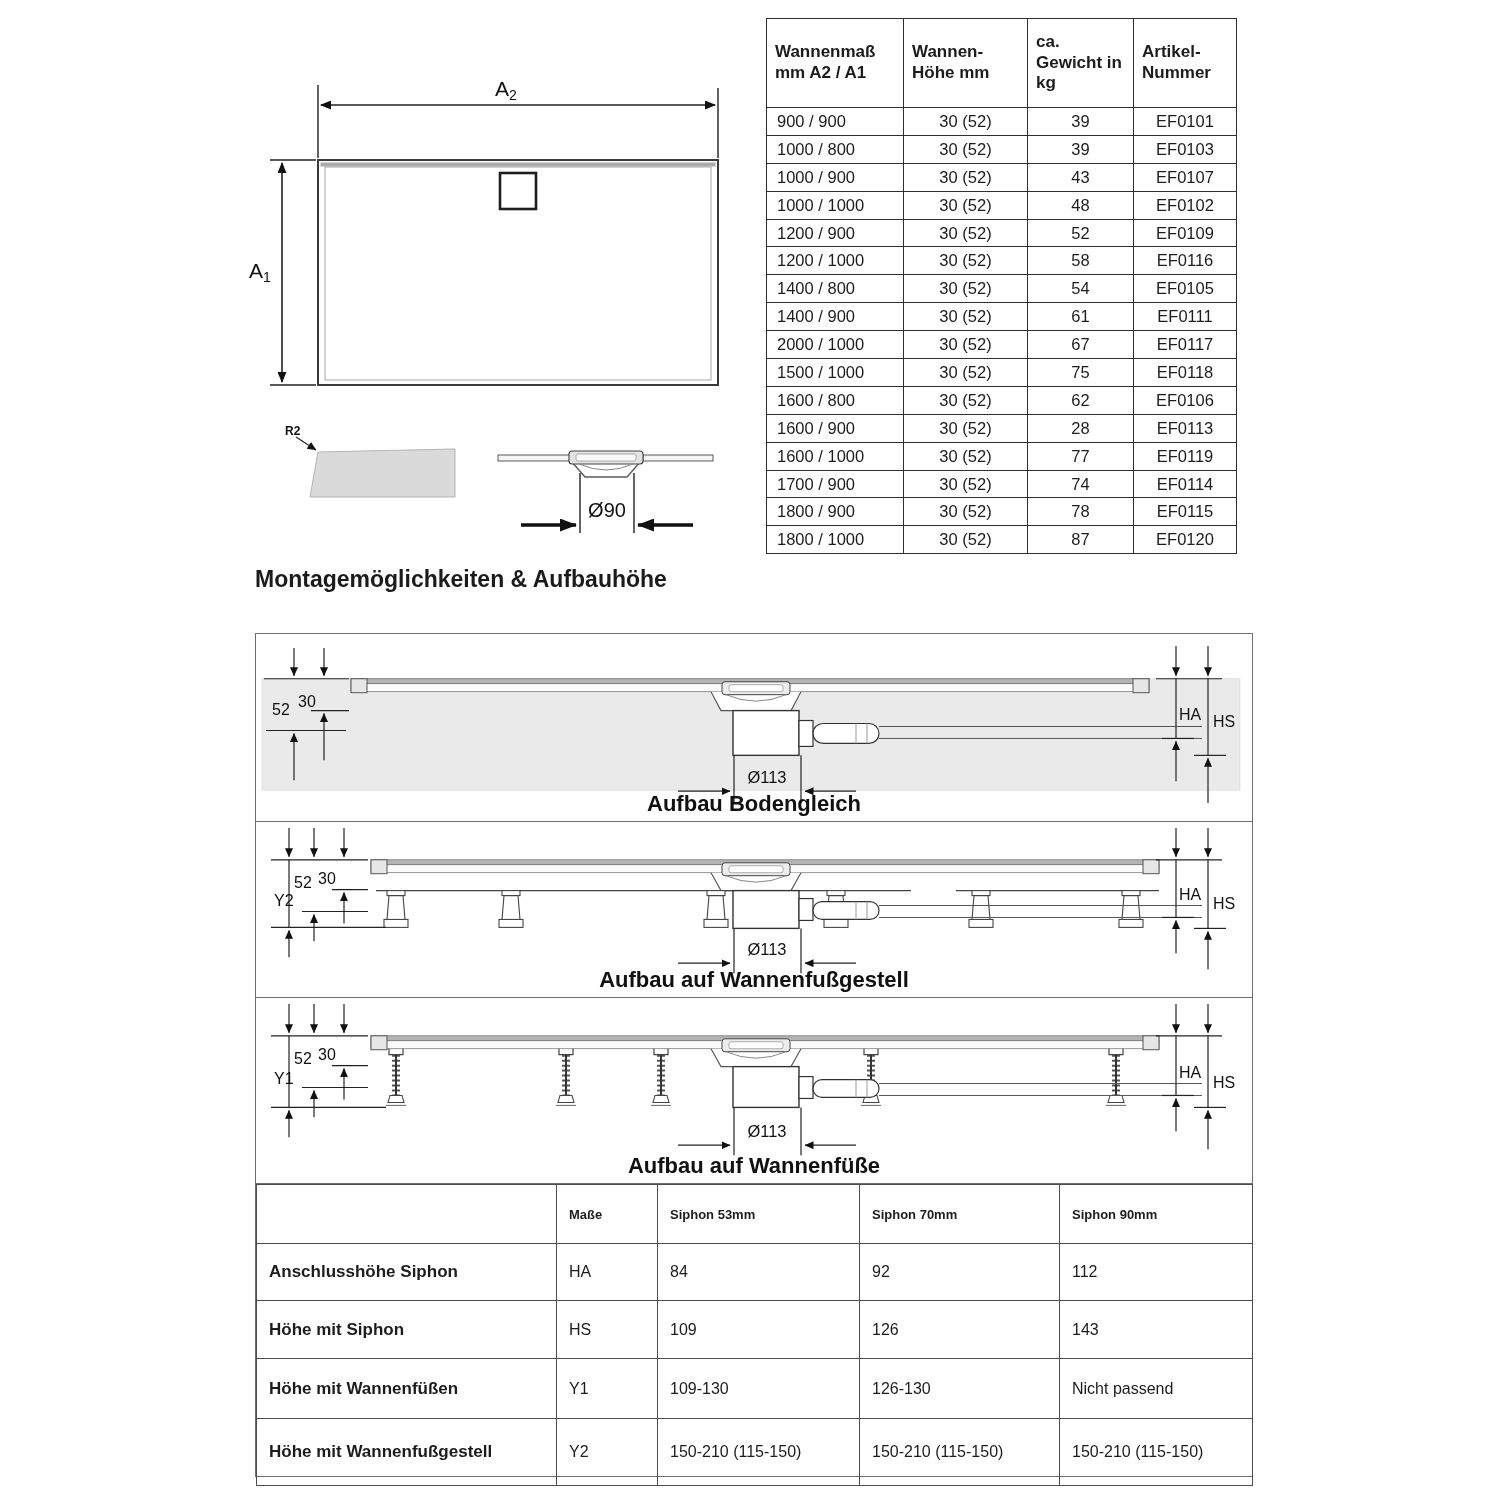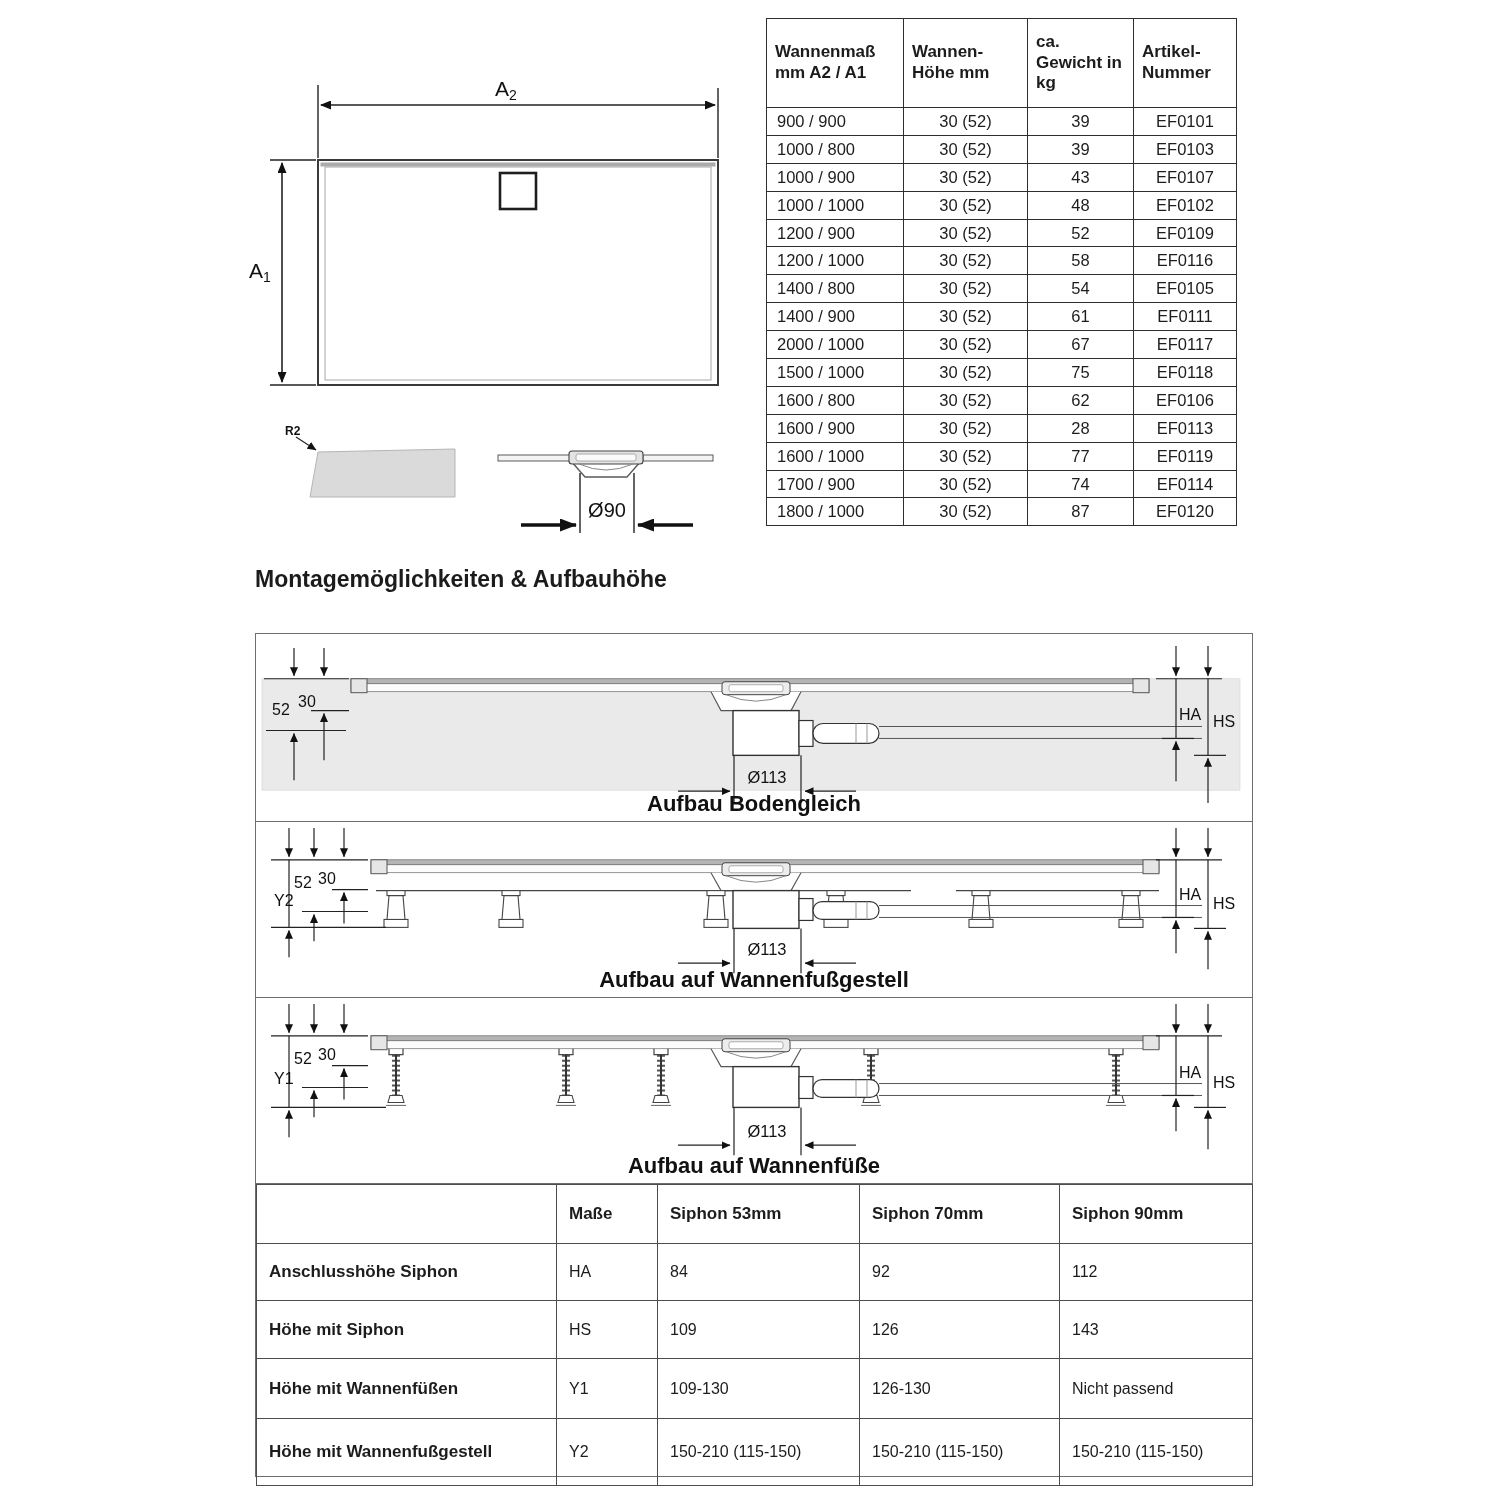--- a/index.html
+++ b/index.html
@@ -26,21 +26,21 @@
   .diag-1{height:188px;}
   .diag-2{height:176px;}
   .diag-3{height:186px;}
   .caption{position:absolute;left:0;right:0;bottom:4px;text-align:center;
     font-size:22px;font-weight:bold;color:#111;}
 
   
   .siphon-table{width:100%;border-collapse:collapse;table-layout:fixed;}
   .siphon-table th,.siphon-table td{border:1px solid #4d4d4d;vertical-align:middle;
     text-align:left;padding-left:12px;}
-  .siphon-table th{height:56px;font-size:17px;font-weight:bold;}
+  .siphon-table th{height:56px;font-size:13px;font-weight:bold;}
   .siphon-table td{font-size:16px;font-weight:normal;}
   .siphon-table td:first-child{font-size:17px;font-weight:bold;}
   .siphon-table tbody tr:nth-child(1) td{height:54px;}
   .siphon-table tbody tr:nth-child(2) td{height:55px;}
   .siphon-table tbody tr:nth-child(3) td{height:57px;}
   .siphon-table tbody tr:nth-child(4) td{height:64px;}
 </style>
 </head>
 <body>
 
@@ -204,20 +204,26 @@
           <td>1600 / 1000</td>
           <td>30 (52)</td>
           <td>77</td>
           <td>EF0119</td>
         </tr>
         <tr>
           <td>1700 / 900</td>
           <td>30 (52)</td>
           <td>74</td>
           <td>EF0114</td>
+        </tr>
+        <tr>
+          <td>1800 / 900</td>
+          <td>30 (52)</td>
+          <td>78</td>
+          <td>EF0115</td>
         </tr>
         <tr>
           <td>1800 / 1000</td>
           <td>30 (52)</td>
           <td>87</td>
           <td>EF0120</td>
         </tr>
       </tbody>
   </table>
 

